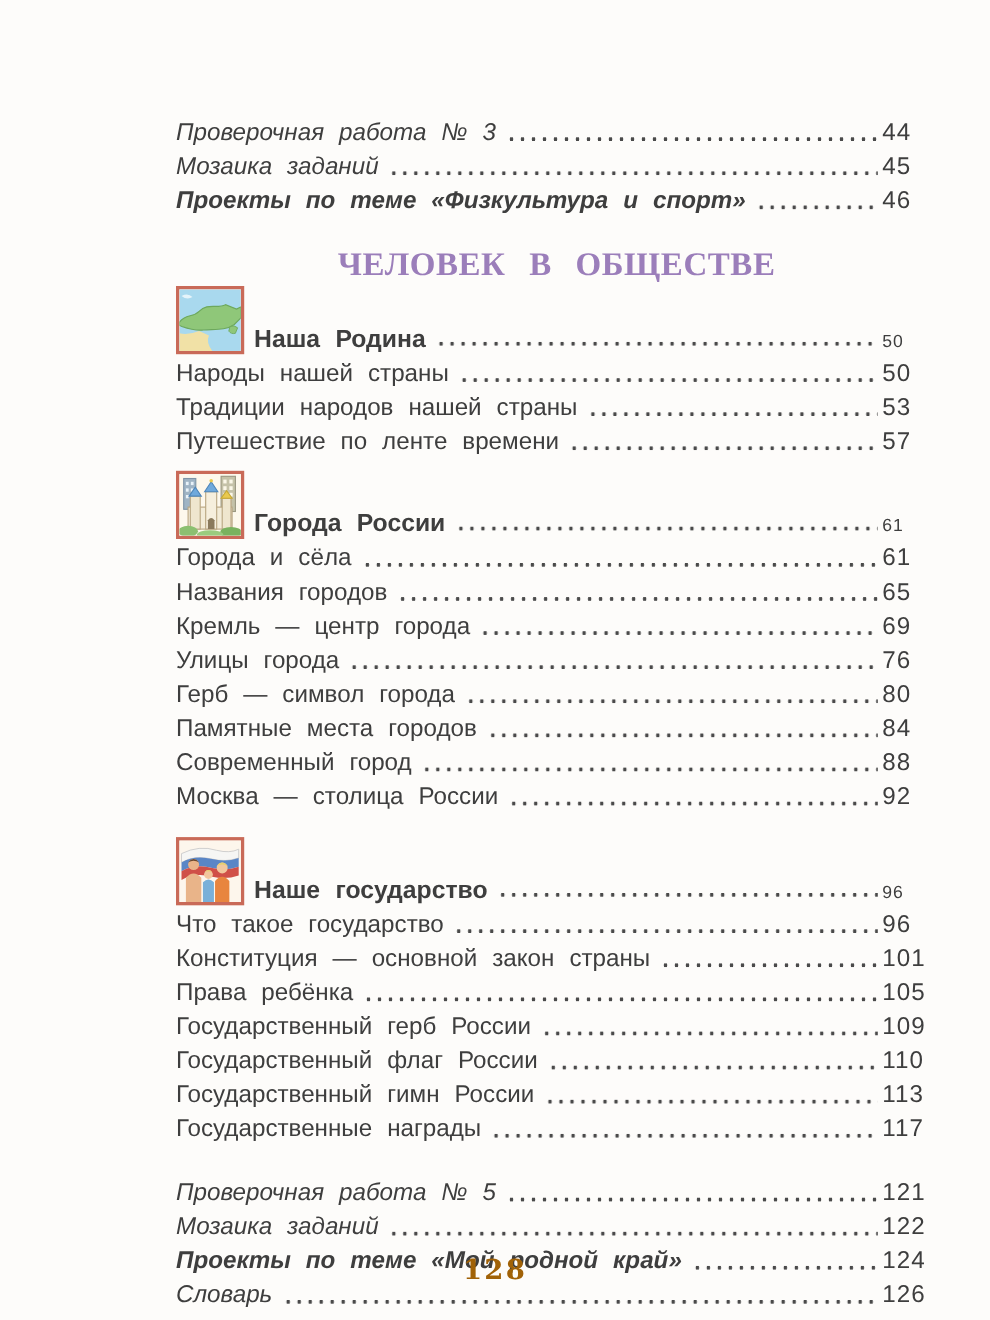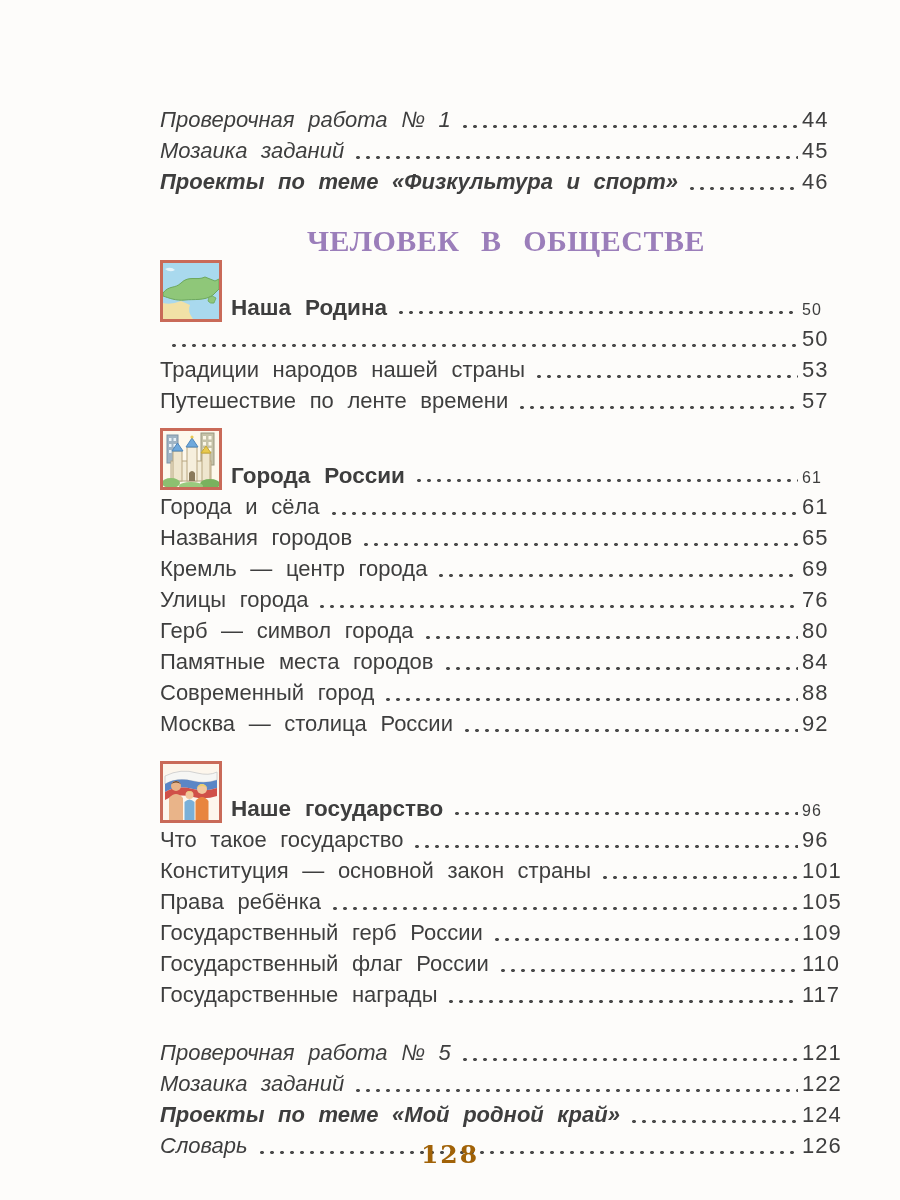--- a/index.html
+++ b/index.html
@@ -100,21 +100,21 @@
     color:#a16207;
   }
 </style>
 </head>
 <body>
 
 <div class="content">
 
   <div class="top-block">
       <div class="toc-row st-italic">
-        <span class="toc-label">Проверочная работа № 1</span>
+        <span class="toc-label">Проверочная работа № 3</span>
         <span class="dot-leader"></span>
         <span class="toc-page">44</span>
       </div>
       <div class="toc-row st-italic">
         <span class="toc-label">Мозаика заданий</span>
         <span class="dot-leader"></span>
         <span class="toc-page">45</span>
       </div>
       <div class="toc-row st-bold-italic">
         <span class="toc-label">Проекты по теме «Физкультура и спорт»</span>
@@ -137,20 +137,21 @@
         </svg>
       </span>
       <span class="header-row">
         <span class="section-title">Наша Родина</span>
         <span class="dot-leader"></span>
         <span class="toc-page">50</span>
       </span>
     </div>
     <div class="section-items">
         <div class="toc-row">
+          <span class="toc-label">Народы нашей страны</span>
           <span class="dot-leader"></span>
           <span class="toc-page">50</span>
         </div>
         <div class="toc-row">
           <span class="toc-label">Традиции народов нашей страны</span>
           <span class="dot-leader"></span>
           <span class="toc-page">53</span>
         </div>
         <div class="toc-row">
           <span class="toc-label">Путешествие по ленте времени</span>
@@ -288,20 +289,25 @@
           <span class="toc-label">Государственный герб России</span>
           <span class="dot-leader"></span>
           <span class="toc-page">109</span>
         </div>
         <div class="toc-row">
           <span class="toc-label">Государственный флаг России</span>
           <span class="dot-leader"></span>
           <span class="toc-page">110</span>
         </div>
         <div class="toc-row">
+          <span class="toc-label">Государственный гимн России</span>
+          <span class="dot-leader"></span>
+          <span class="toc-page">113</span>
+        </div>
+        <div class="toc-row">
           <span class="toc-label">Государственные награды</span>
           <span class="dot-leader"></span>
           <span class="toc-page">117</span>
         </div>
       </div>
   </div>
 
   <div class="bottom-block">
       <div class="toc-row st-italic">
         <span class="toc-label">Проверочная работа № 5</span>

